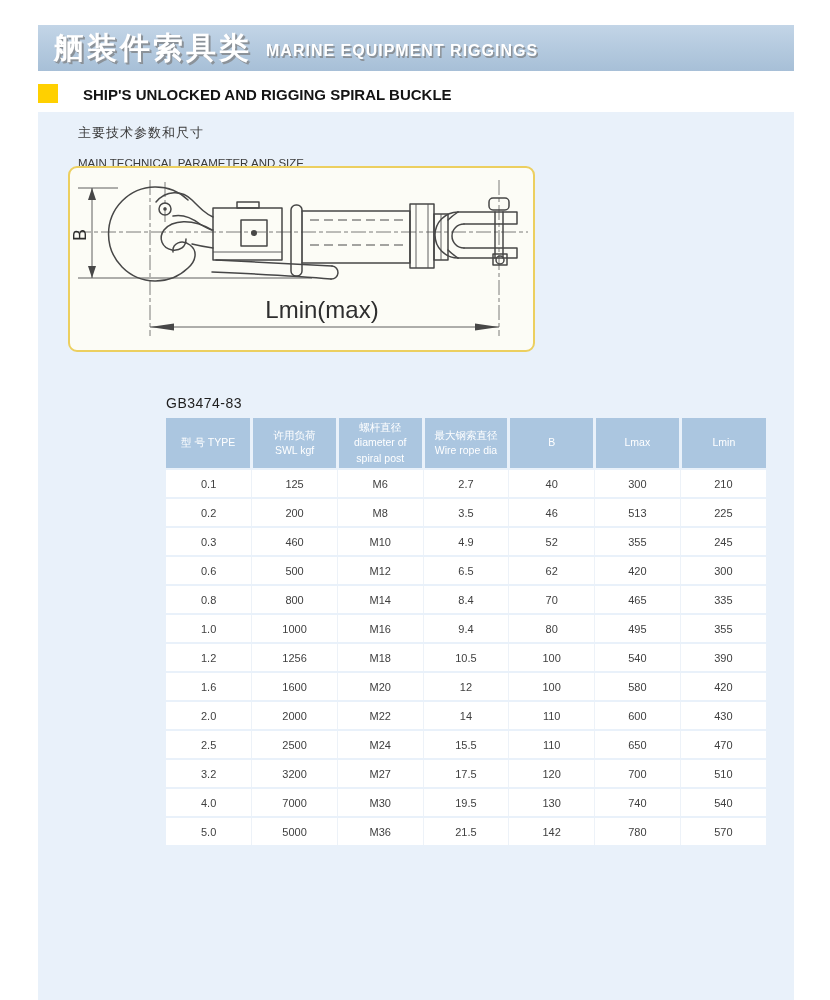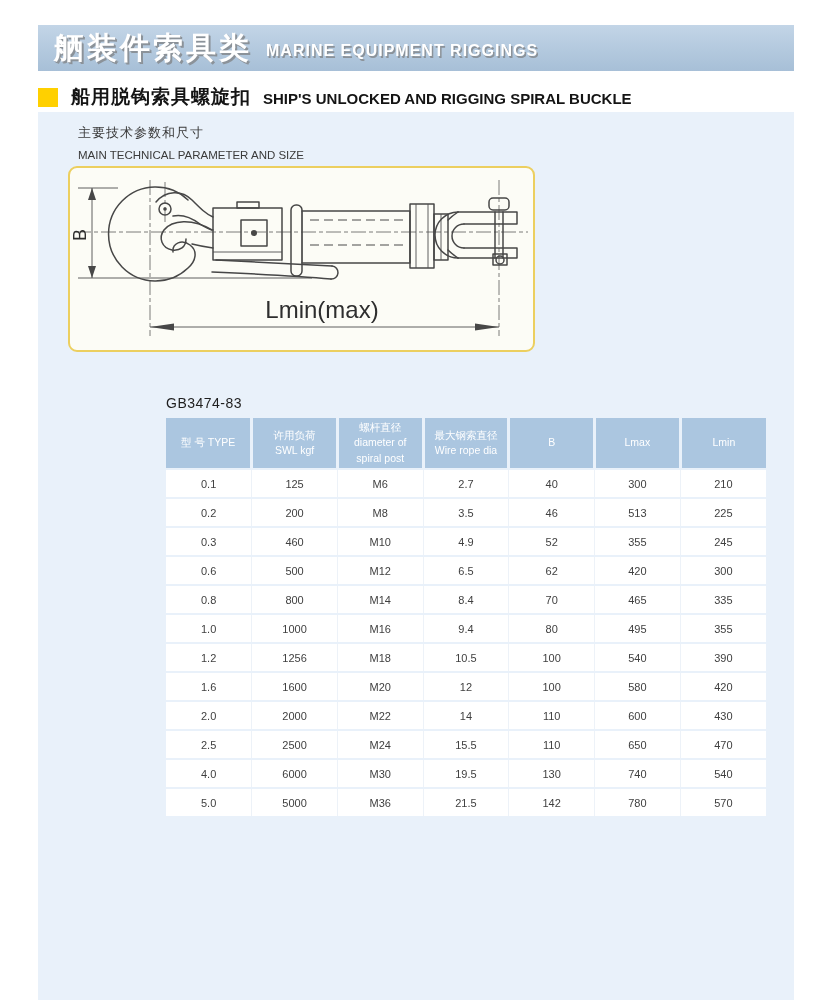--- a/index.html
+++ b/index.html
@@ -27,21 +27,21 @@
   .section-row{position:absolute;left:38px;top:84px;display:flex;align-items:center;}
   .bullet{width:20px;height:19px;background:#ffd000;margin-right:13px;flex:0 0 auto;}
   .sec-zh{font-size:19px;font-weight:bold;color:#141414;letter-spacing:1px;}
   .sec-en{font-size:15px;font-weight:bold;color:#141414;margin-left:12px;position:relative;top:1px;}
 
   
   .panel{position:absolute;left:38px;top:112px;width:756px;height:948px;background:#e9f1fa;}
 
   .subsection{position:absolute;left:40px;top:12px;color:#3a3a3a;}
   .subsection .sub-zh{font-size:13px;letter-spacing:1px;}
-  .subsection .sub-en{font-size:11.5px;margin-top:7px;}
+  .subsection .sub-en{font-size:11.5px;margin-top:15px;}
 
   .diagram-box{
     position:absolute;left:30px;top:54px;width:467px;height:186px;
     background:#fcfcf6;border:2px solid #eccf5f;border-radius:9px;box-sizing:border-box;
   }
   .diagram-box svg{display:block;width:463px;height:182px;}
 
   .standard{position:absolute;left:128px;top:283px;font-size:14px;color:#1f1f1f;letter-spacing:.5px;}
 
   table.spec{
@@ -75,21 +75,20 @@
 
 <div class="page">
 
   <div class="header-bar">
     <span class="title-zh">舾装件索具类</span>
     <span class="title-en">MARINE EQUIPMENT RIGGINGS</span>
   </div>
 
   <div class="section-row">
     <span class="bullet"></span>
-    <span class="sec-zh">船用脱钩索具螺旋扣</span>
     <span class="sec-en">SHIP'S UNLOCKED AND RIGGING SPIRAL BUCKLE</span>
   </div>
 
   <div class="panel">
 
     <div class="subsection">
       <div class="sub-zh">主要技术参数和尺寸</div>
       <div class="sub-en">MAIN TECHNICAL PARAMETER AND SIZE</div>
     </div>
 
@@ -289,22 +288,31 @@
           <tr>
             <td>2.5</td>
             <td>2500</td>
             <td>M24</td>
             <td>15.5</td>
             <td>110</td>
             <td>650</td>
             <td>470</td>
           </tr>
           <tr>
+            <td>3.2</td>
+            <td>3200</td>
+            <td>M27</td>
+            <td>17.5</td>
+            <td>120</td>
+            <td>700</td>
+            <td>510</td>
+          </tr>
+          <tr>
             <td>4.0</td>
-            <td>6000</td>
+            <td>7000</td>
             <td>M30</td>
             <td>19.5</td>
             <td>130</td>
             <td>740</td>
             <td>540</td>
           </tr>
           <tr>
             <td>5.0</td>
             <td>5000</td>
             <td>M36</td>

